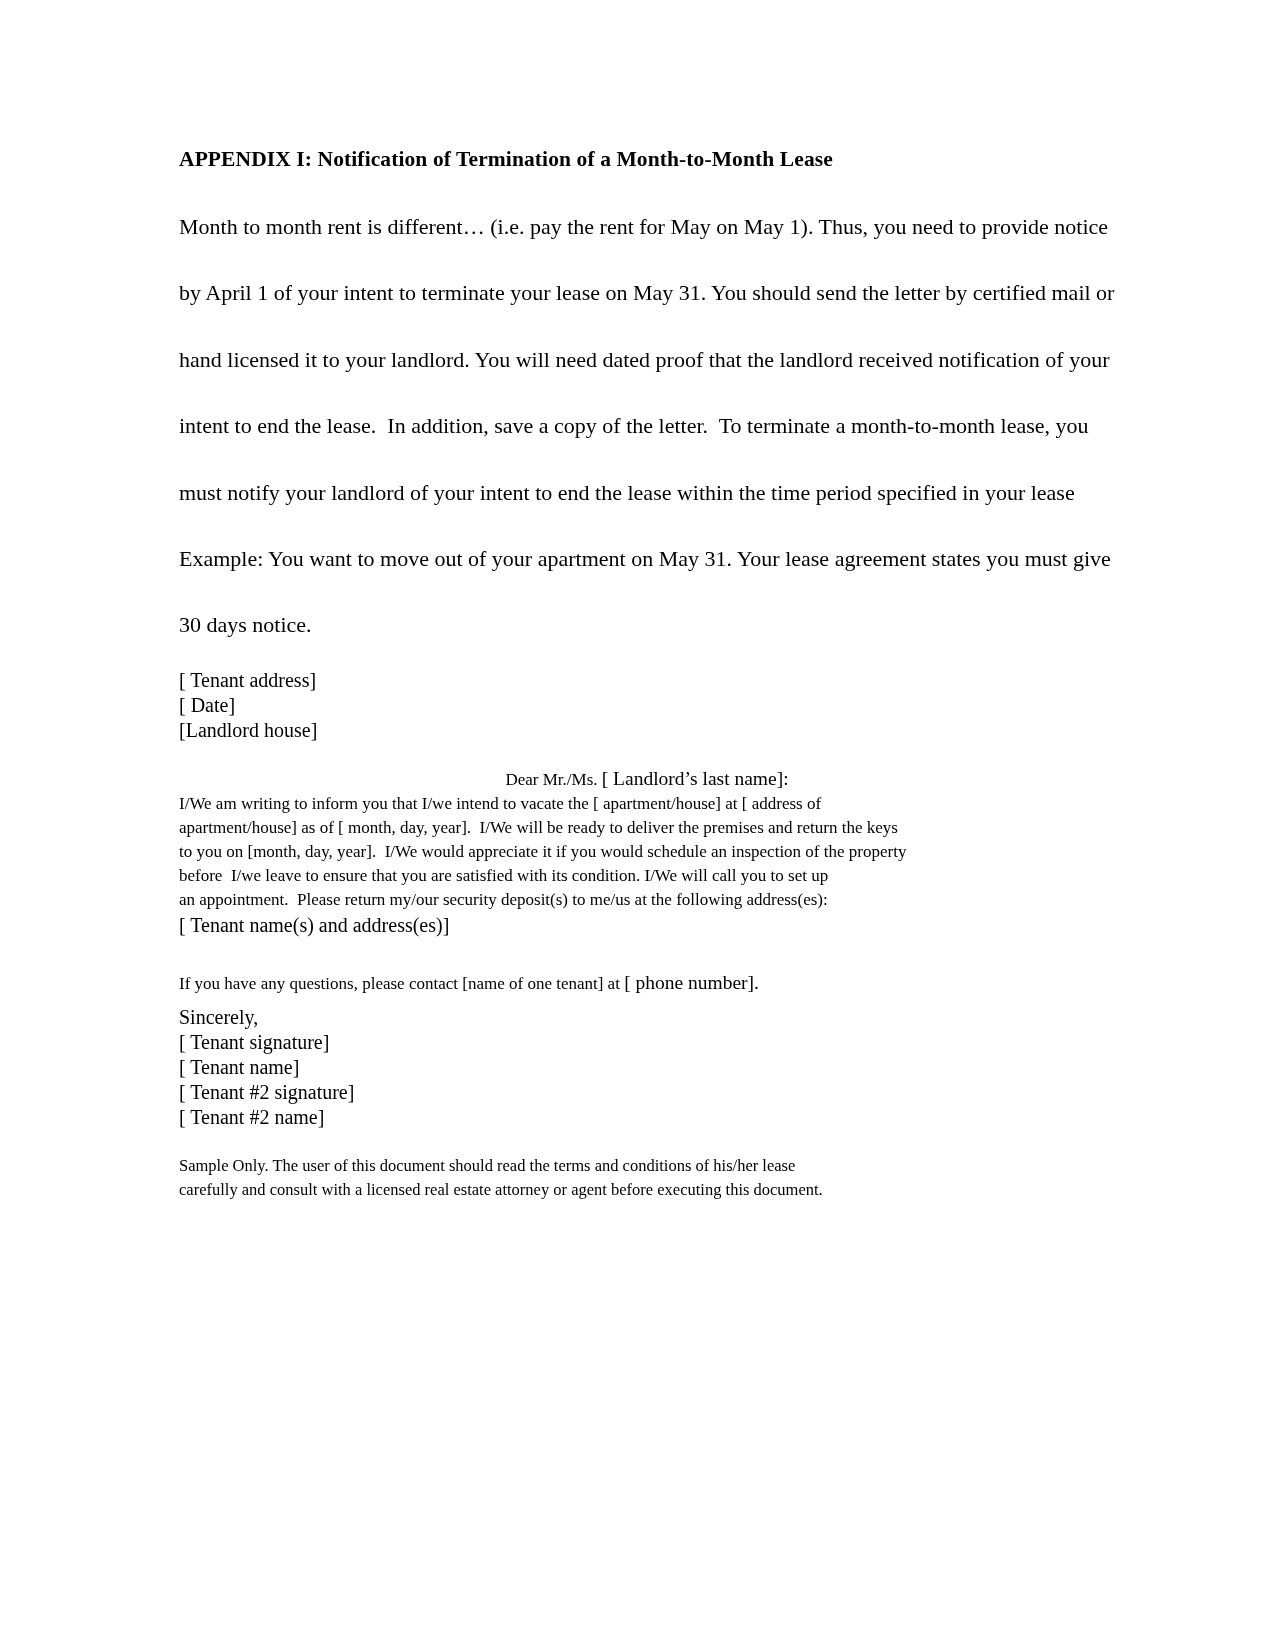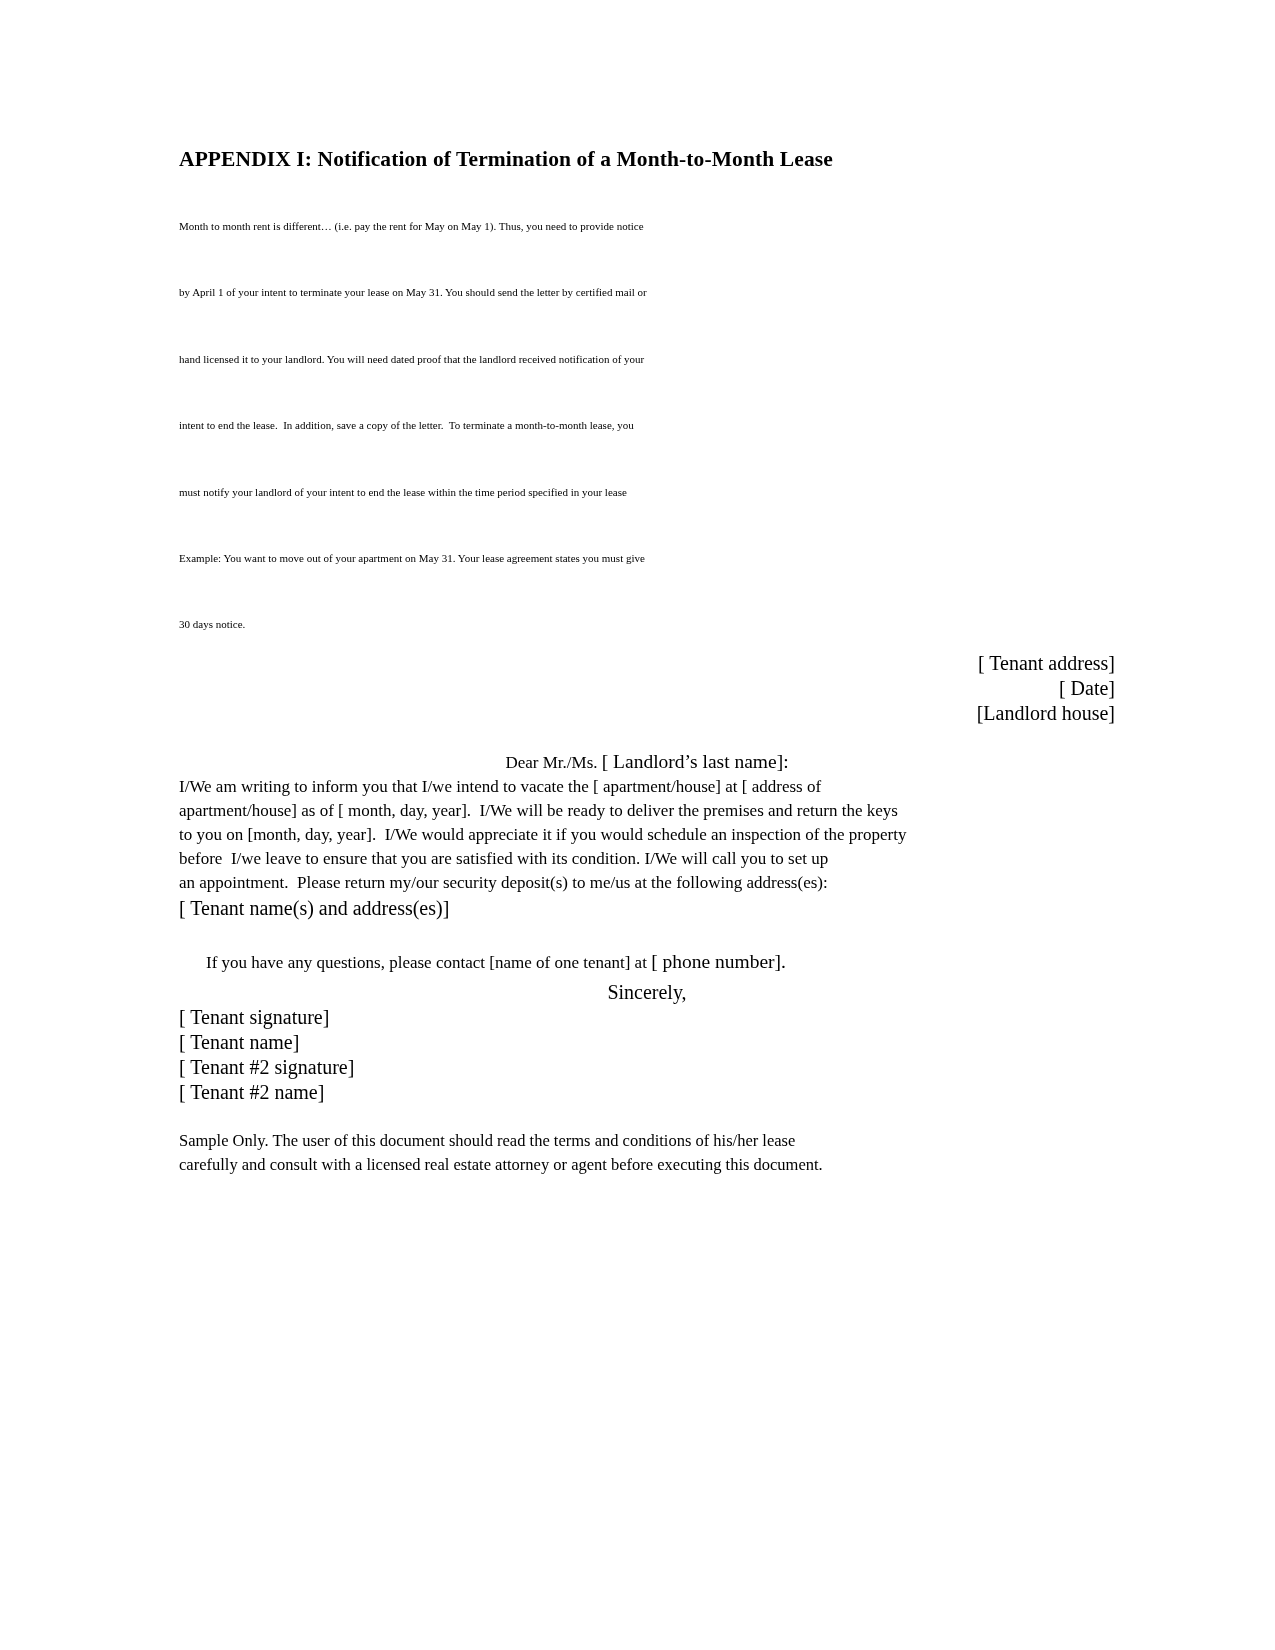--- a/index.html
+++ b/index.html
@@ -22,27 +22,26 @@
     white-space: pre-wrap;
   }
   .doc-title {
     font-size: 21.5px;
     font-weight: bold;
     line-height: 26px;
     margin: 0 0 6px 0;
     letter-spacing: 0.1px;
   }
   .intro .line {
-    font-size: 11px;
+    font-size: 22px;
     line-height: 23.4px;
     margin-top: 43px;
   }
   .addr-block {
-    margin-top: 14px;
-    text-align: right;
+    margin-top: 31px;
   }
   .addr-block .line {
     font-size: 20px;
     line-height: 25px;
   }
   .salutation {
     margin-top: 24px;
     font-size: 17px;
     line-height: 24px;
     white-space: pre-wrap;
@@ -55,31 +54,29 @@
     font-size: 17px;
     line-height: 24px;
   }
   .letter-body .ph-line {
     font-size: 20px;
     line-height: 26px;
   }
   .questions {
     margin-top: 29px;
     font-size: 17px;
-    line-height: 24px;
+    line-height: 32px;
     white-space: pre-wrap;
-    margin-left: 27px;
   }
   .closing {
     margin-top: 5px;
   }
   .closing .sincerely {
     font-size: 17px;
     line-height: 24px;
-    text-align: center;
   }
   .closing .line {
     font-size: 20px;
     line-height: 25px;
   }
   .sample-note {
     margin-top: 24px;
   }
   .sample-note .line {
     font-size: 16.5px;

